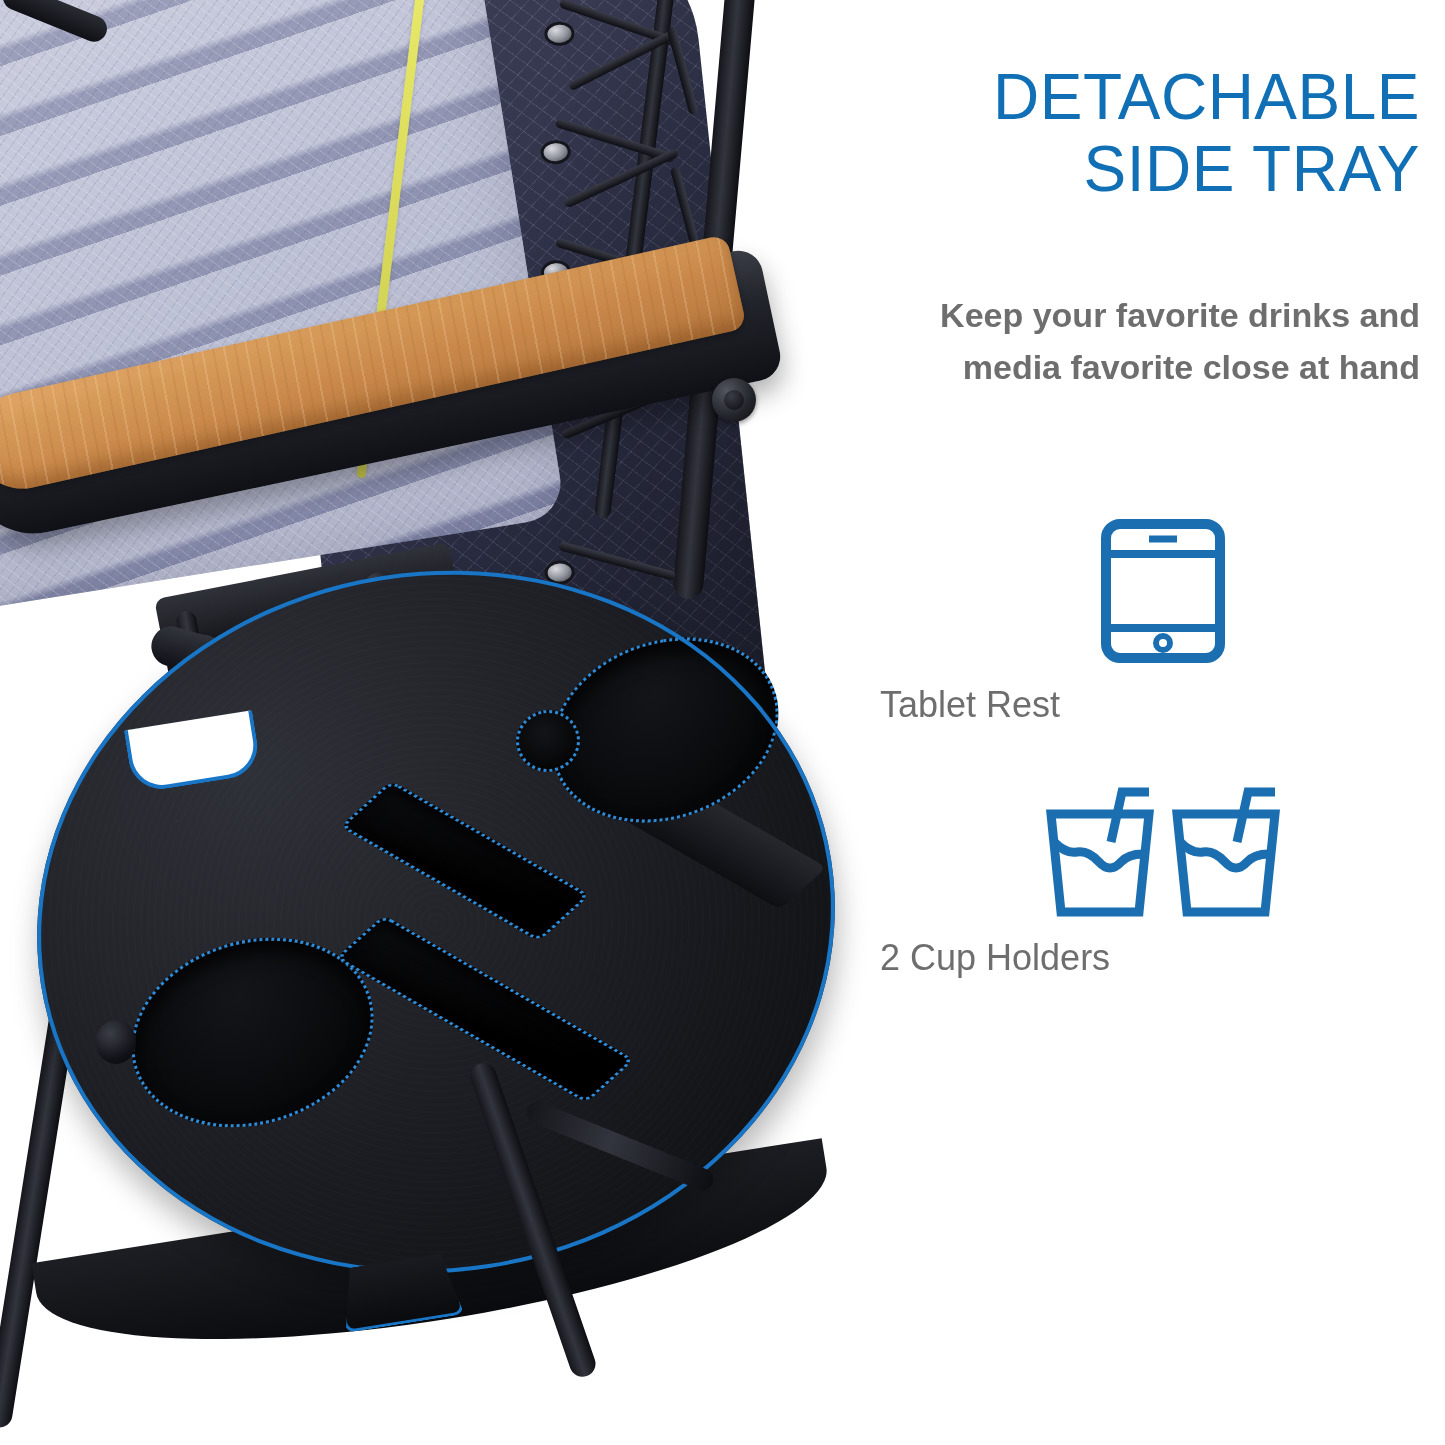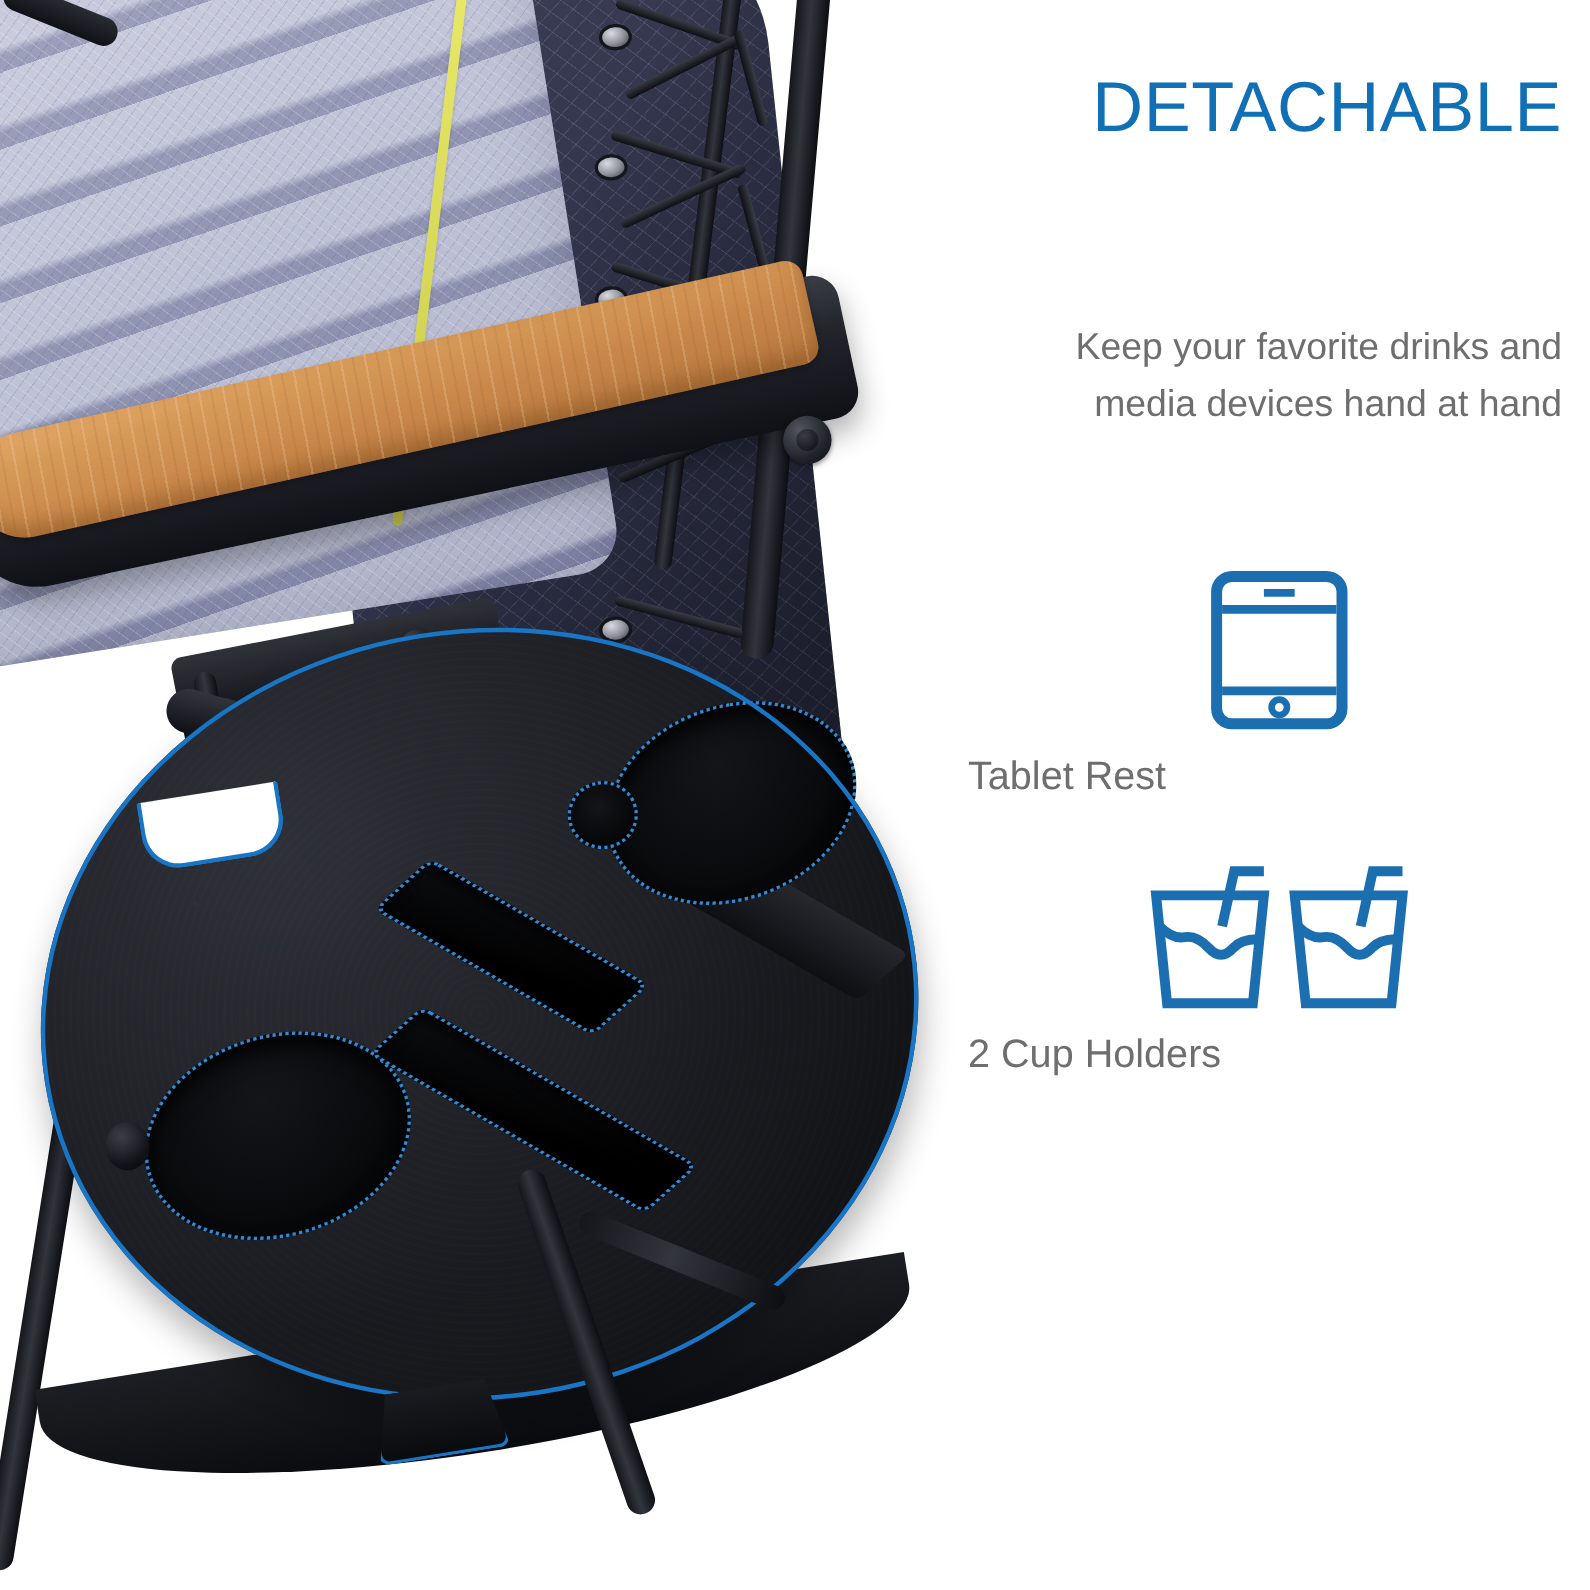--- a/index.html
+++ b/index.html
@@ -147,21 +147,21 @@
      border-radius:0 0 10px 10px;clip-path:polygon(12% 0,88% 0,100% 100%,0 100%);}
   .tray-post{position:absolute;left:96px;top:1020px;width:40px;height:44px;border-radius:50%;
      background:radial-gradient(circle at 35% 30%,#3c3e47,#111218 65%,#06070a);}
 
   
   .panel{position:absolute;left:880px;top:0;width:565px;height:1445px;}
 
   .headline{position:absolute;right:25px;top:62px;width:520px;text-align:right;
      font-size:64px;line-height:1.12;font-weight:400;letter-spacing:.5px;color:#1170b5;}
   .subhead{position:absolute;right:25px;top:290px;width:520px;text-align:right;
-     font-size:34px;line-height:1.52;font-weight:400;color:#6e6e6e;}
+     font-size:34px;line-height:1.52;font-weight:700;color:#6e6e6e;}
 
   .features{position:absolute;left:0;top:505px;width:565px;}
   .feature{width:565px;text-align:left;margin-bottom:44px;}
   .feature .ico{height:170px;display:flex;align-items:center;justify-content:center;}
   .feature .cap{font-size:36px;color:#6e6e6e;line-height:1.2;margin-top:6px;}
   .f-tablet .ico{height:172px;}
   .f-cups{margin-top:22px;}
   .f-cups .ico{height:160px;}
   .f-phone{margin-top:28px;}
   .f-phone .ico{height:172px;}
@@ -244,25 +244,26 @@
     <div class="tube tube-leg-right"></div>
     <div class="tube tube-cross"></div>
     <div class="tube-cross-grip"></div>
     <div class="tray-post"></div>
   </div>
 
   <div class="panel">
 
     <div class="headline">
       <div>DETACHABLE</div>
+      <div>SIDE TRAY</div>
     </div>
 
     <div class="subhead">
       <div>Keep your favorite drinks and</div>
-      <div>media devices hand at hand</div>
+      <div>media favorite close at hand</div>
     </div>
 
     <div class="features">
 
       <div class="feature f-tablet">
         <div class="ico">
           <svg width="128" height="148" viewBox="0 0 128 148">
             <rect x="7" y="7" width="114" height="134" rx="14" ry="14" fill="none" stroke="#1b6fb0" stroke-width="10"></rect>
             <line x1="12" y1="37" x2="116" y2="37" stroke="#1b6fb0" stroke-width="8"></line>
             <line x1="12" y1="111" x2="116" y2="111" stroke="#1b6fb0" stroke-width="8"></line>

